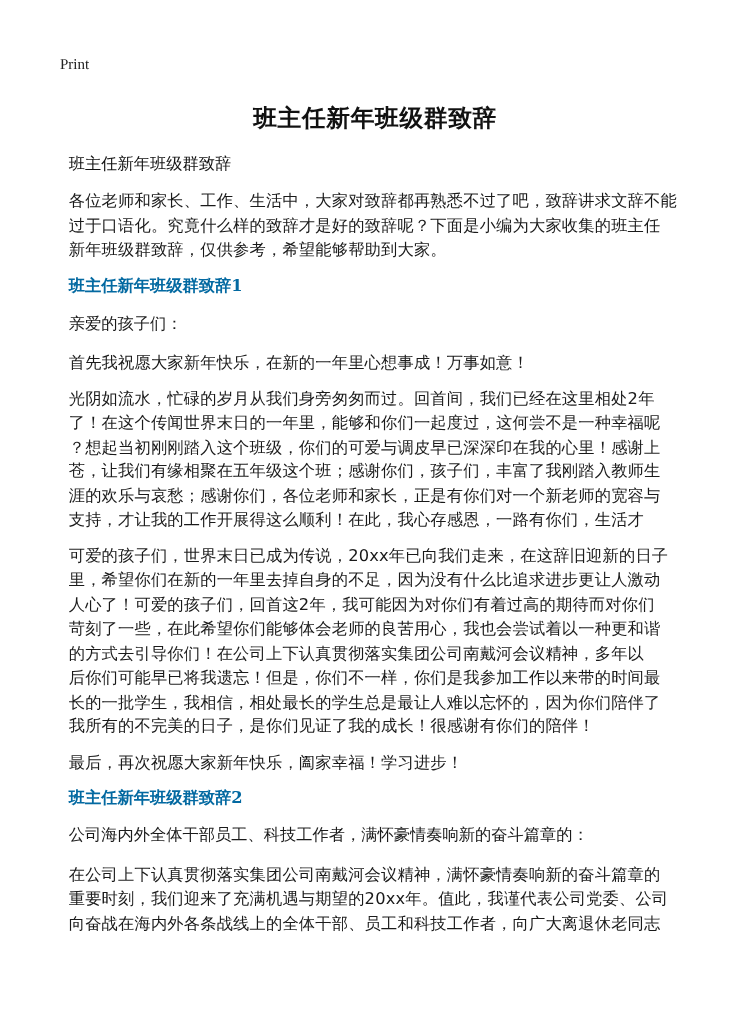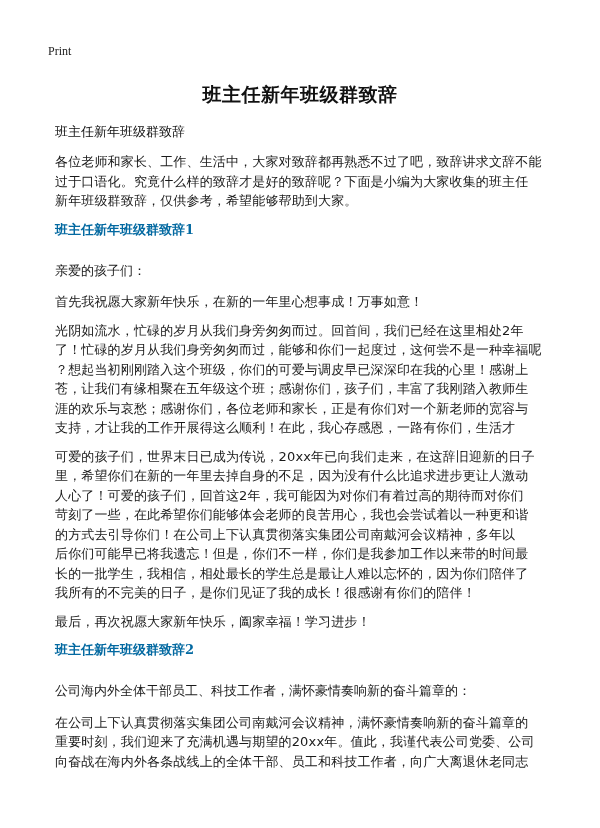--- a/index.html
+++ b/index.html
@@ -66,21 +66,20 @@
     .section-heading {
       font-family: "DejaVu Serif", "Liberation Serif", serif;
       font-weight: bold;
       font-size: 13px;
       line-height: 19px;
       margin: 2px 0 11px 0;
       color: #0369a1;
     }
     .greeting {
       margin-bottom: 12px;
-      margin-top: 22px;
     }
   </style>
 </head>
 <body>
 
 <div class="page">
   <div class="print-label">Print</div>
   <div class="doc-title">班主任新年班级群致辞</div>
 
   <div class="content">
@@ -94,21 +93,21 @@
 
     <div class="section-heading">班主任新年班级群致辞1</div>
     <div class="para greeting">亲爱的孩子们：</div>
 
     <div class="para">
       <span class="line">首先我祝愿大家新年快乐，在新的一年里心想事成！万事如意！</span>
     </div>
 
     <div class="para">
       <span class="line">光阴如流水，忙碌的岁月从我们身旁匆匆而过。回首间，我们已经在这里相处2年</span>
-      <span class="line">了！忙碌的岁月从我们身旁匆匆而过，能够和你们一起度过，这何尝不是一种幸福呢</span>
+      <span class="line">了！在这个传闻世界末日的一年里，能够和你们一起度过，这何尝不是一种幸福呢</span>
       <span class="line">？想起当初刚刚踏入这个班级，你们的可爱与调皮早已深深印在我的心里！感谢上</span>
       <span class="line">苍，让我们有缘相聚在五年级这个班；感谢你们，孩子们，丰富了我刚踏入教师生</span>
       <span class="line">涯的欢乐与哀愁；感谢你们，各位老师和家长，正是有你们对一个新老师的宽容与</span>
       <span class="line">支持，才让我的工作开展得这么顺利！在此，我心存感恩，一路有你们，生活才</span>
     </div>
 
     <div class="para">
       <span class="line">可爱的孩子们，世界末日已成为传说，20xx年已向我们走来，在这辞旧迎新的日子</span>
       <span class="line">里，希望你们在新的一年里去掉自身的不足，因为没有什么比追求进步更让人激动</span>
       <span class="line">人心了！可爱的孩子们，回首这2年，我可能因为对你们有着过高的期待而对你们</span>

